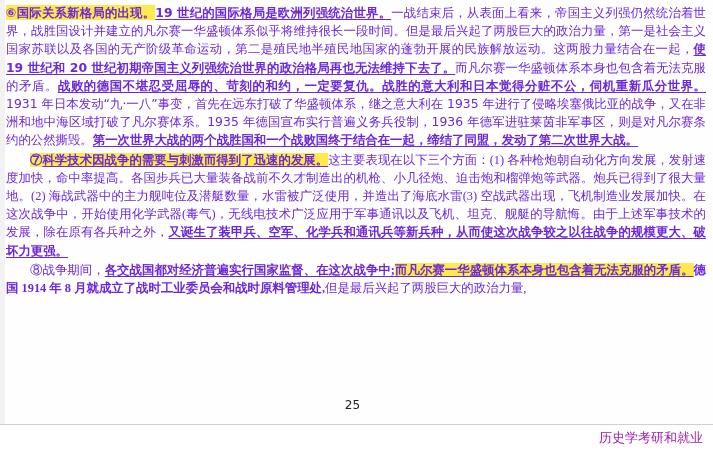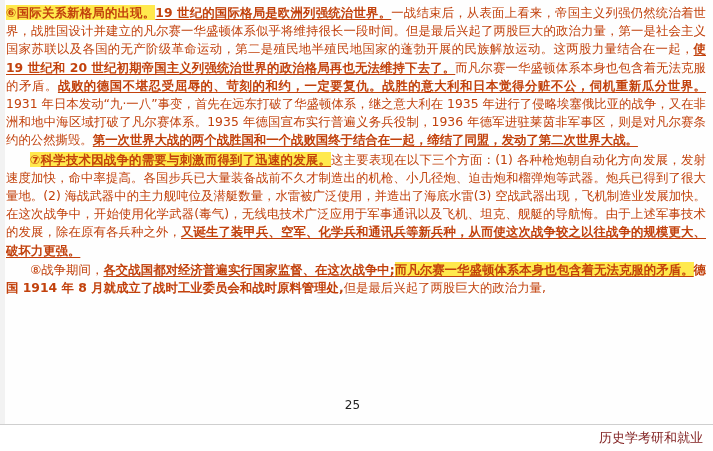--- a/index.html
+++ b/index.html
@@ -25,28 +25,29 @@
     left: 6px;
     top: 4px;
     width: 700px;
     height: 390px;
     overflow: hidden;
   }
   p {
     margin: 0 0 1px 0;
     font-size: 12.4px;
     line-height: 18.2px;
-    color: #c2410c;
+    color: #6d28d9;
     text-align: justify;
     text-justify: inter-ideograph;
     letter-spacing: 0px;
     font-family: "DejaVu Sans", "Liberation Sans", sans-serif;
   }
   .indent {
     text-indent: 24px;
+    font-family: Liberation Serif, serif;
   }
   
   .u {
     text-decoration: underline;
     text-decoration-thickness: 1px;
     text-underline-offset: 2px;
   }
   .b {
     font-weight: bold;
   }
@@ -76,21 +77,21 @@
     top: 425px;
     width: 713px;
     height: 26px;
     background: #ffffff;
   }
   .footbar-text {
     position: absolute;
     right: 10px;
     top: 429px;
     font-size: 13px;
-    color: #7f1d1d;
+    color: #a21caf;
     font-family: Liberation Mono, monospace;
   }
   .sidebar-left {
     position: absolute;
     left: 0;
     top: 0;
     width: 5px;
     height: 451px;
     background: #f2f2f2;
   }

